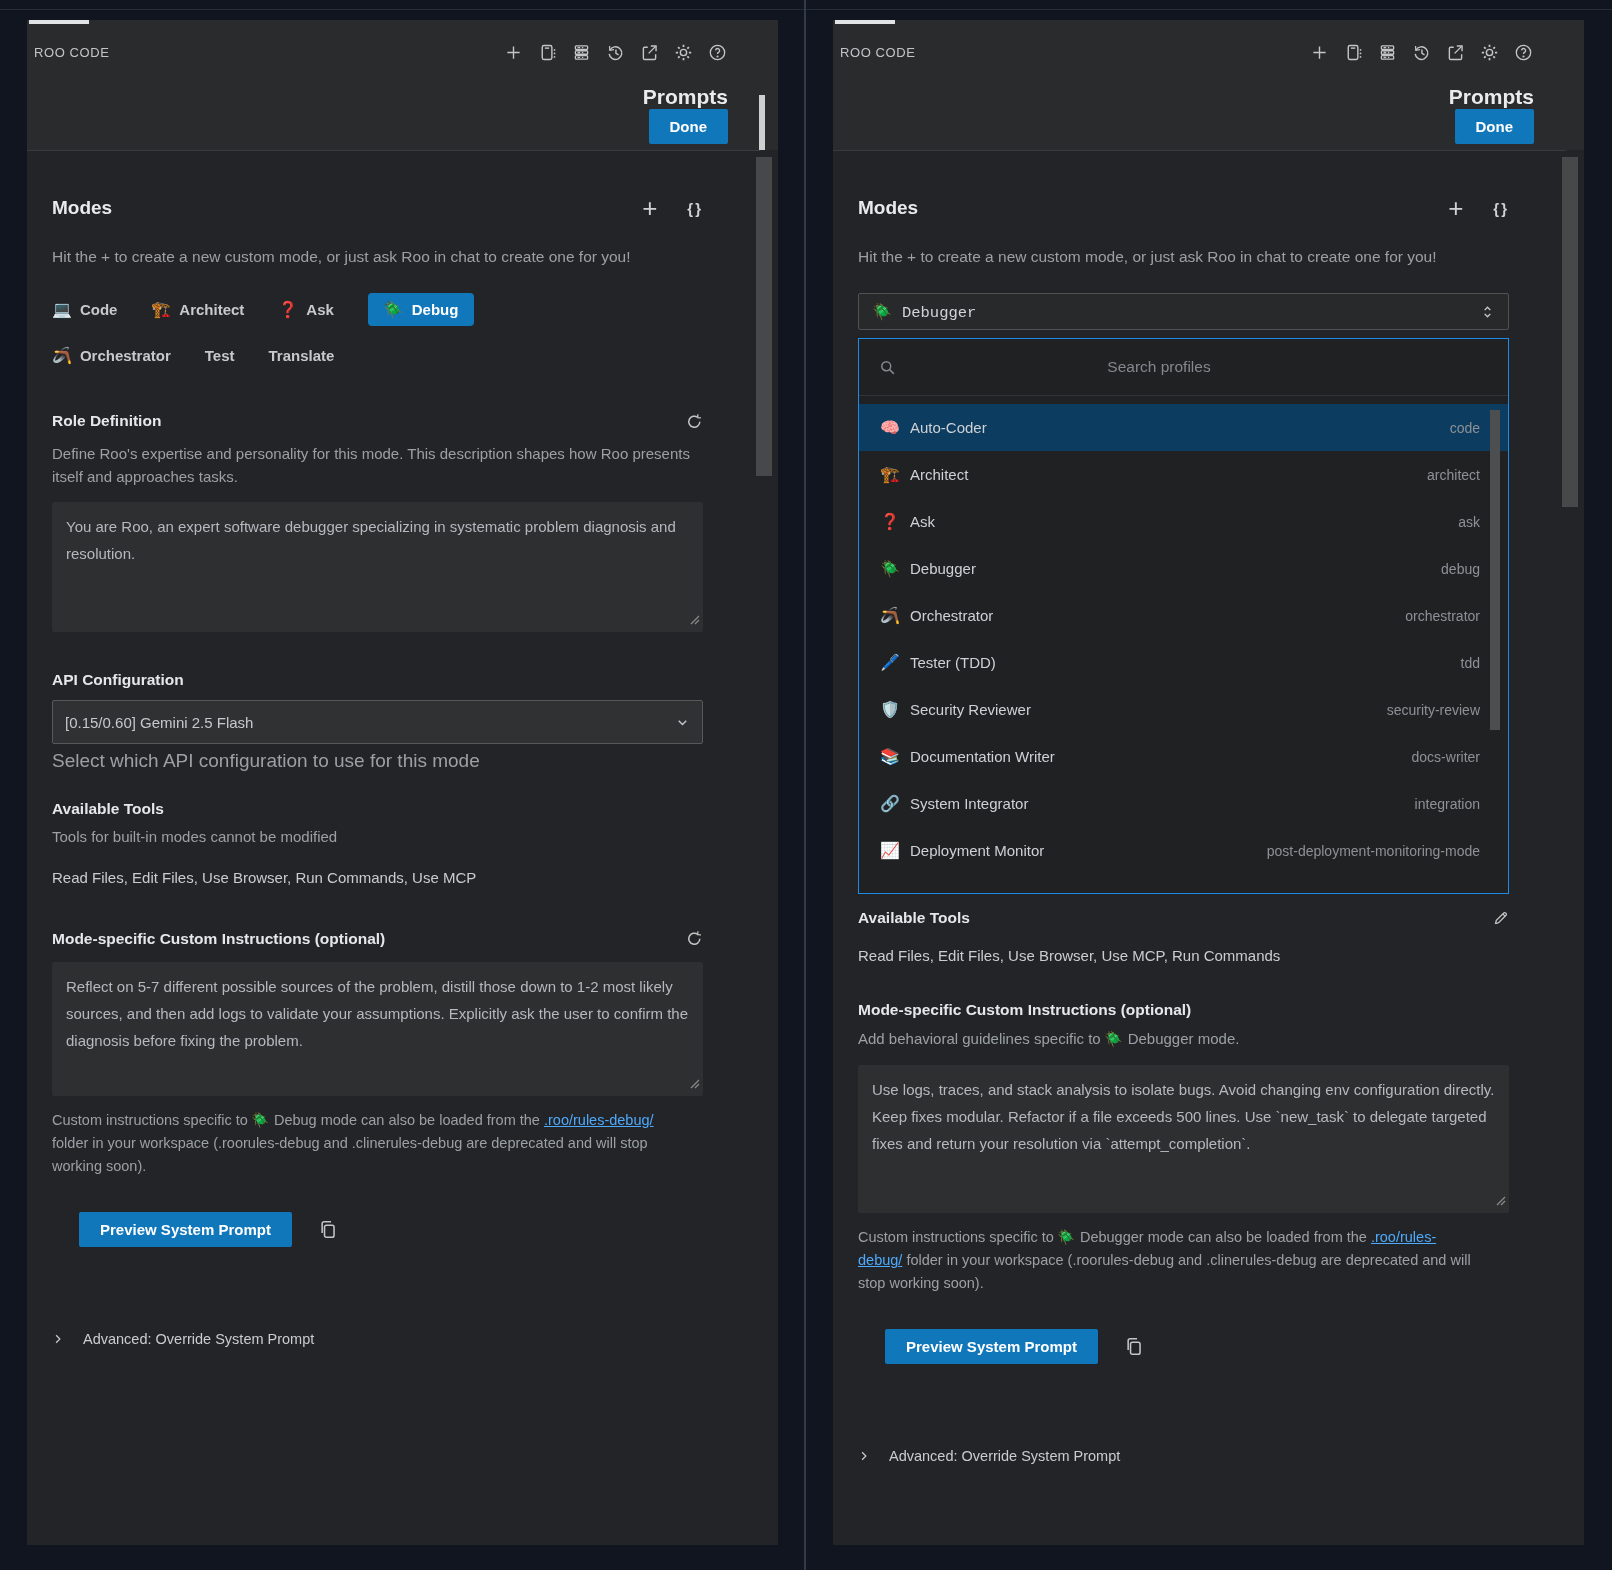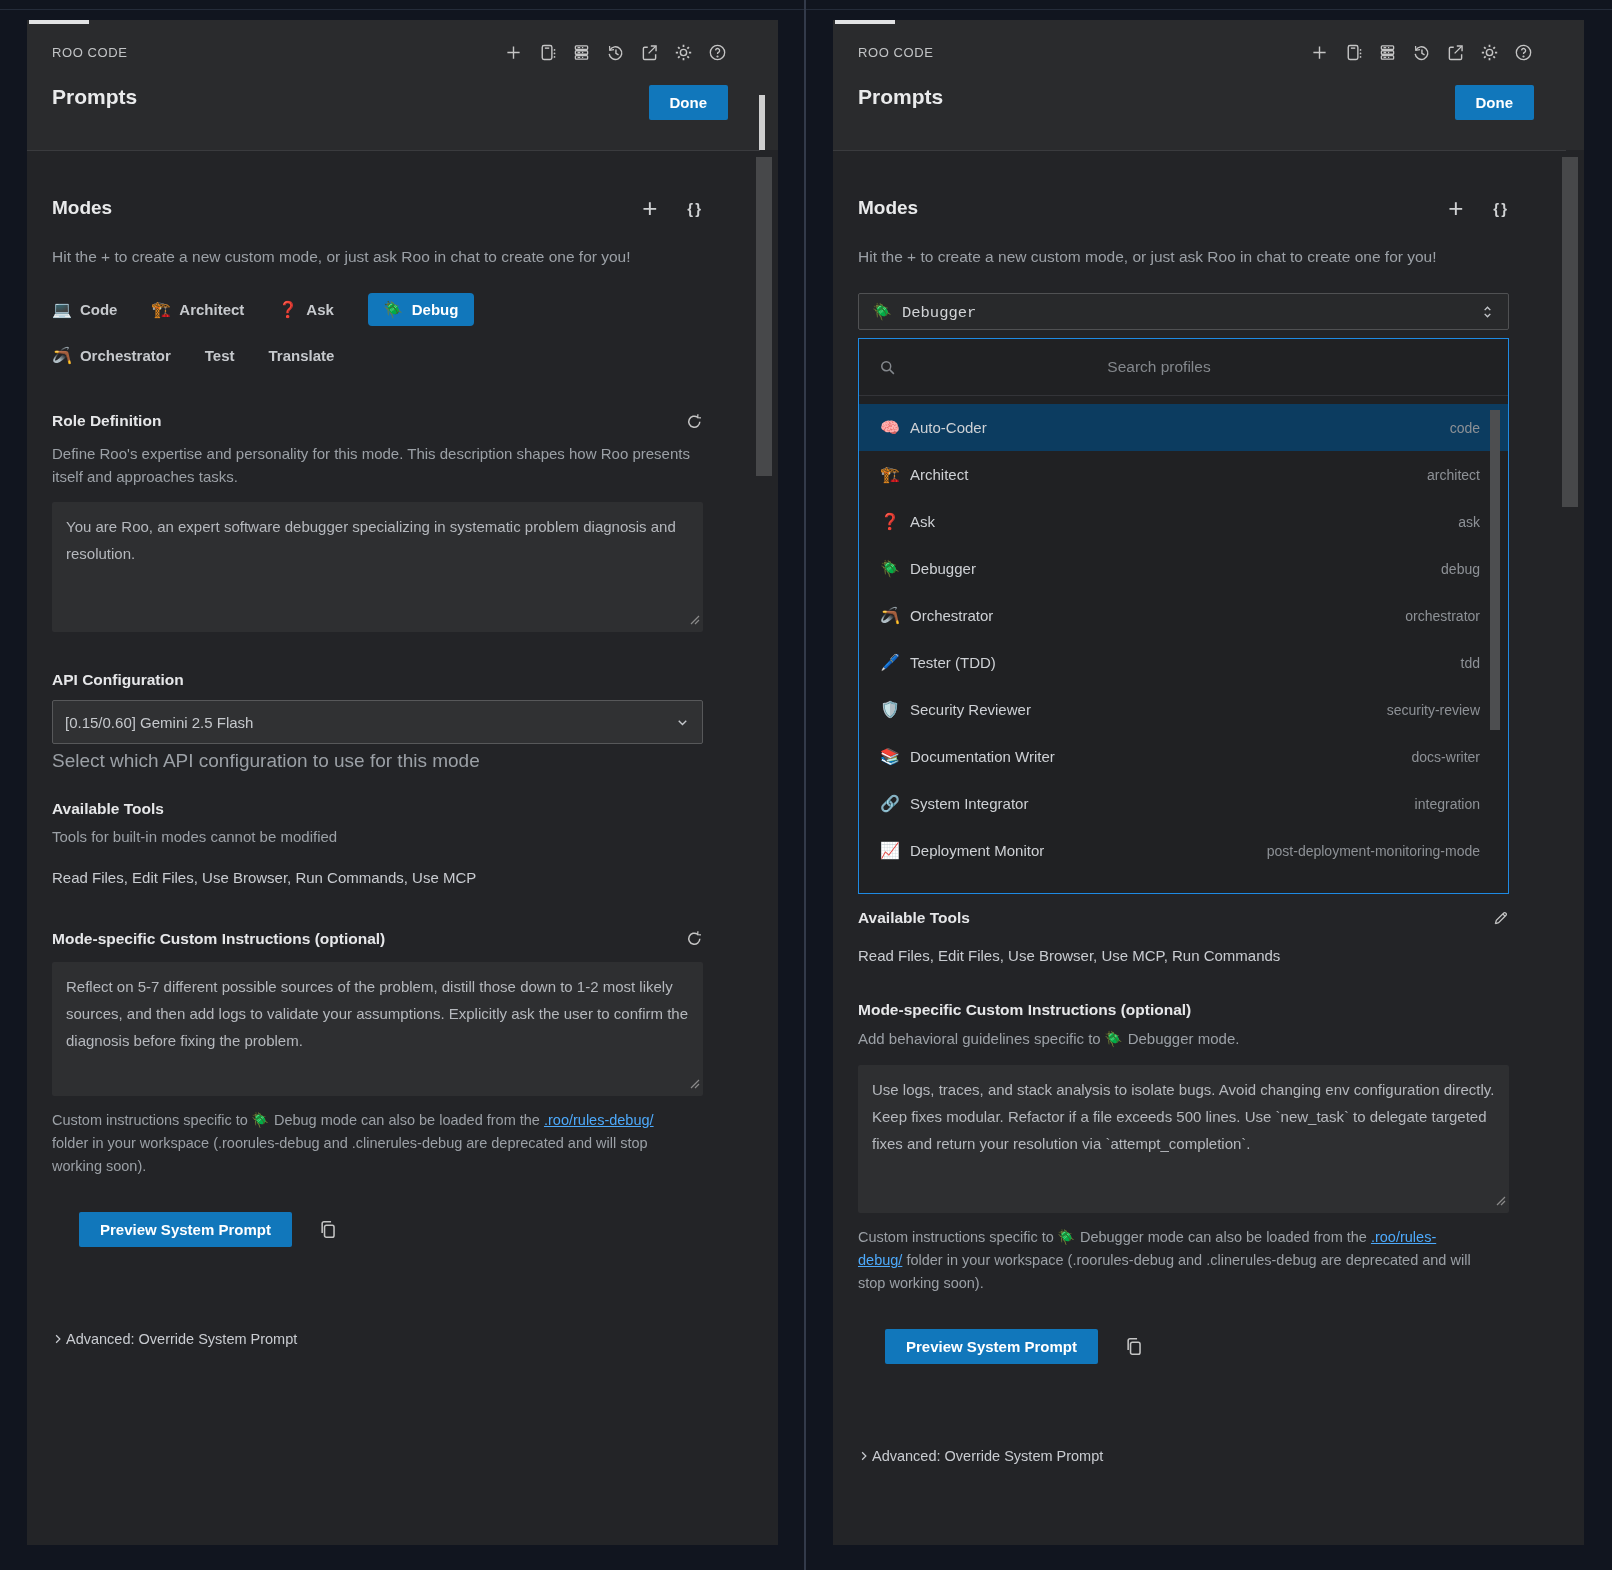--- a/index.html
+++ b/index.html
@@ -14,26 +14,26 @@
   .mid-divider { position:absolute; left:804px; top:0; width:2px; height:100%; background:#333a4a; }
 
   .panel {
     position:absolute; top:20px; width:751px; height:1525px;
     background:#232427;
   }
   .panel.left { left:27px; }
   .panel.right { left:833px; }
   .tab-dash { position:absolute; top:0; left:2px; width:60px; height:4px; background:#e2e3e4; }
 
-  .hdr { padding:0 50px 0 25px; background:#2a2b2d; height:130px; }
+  .hdr { padding:0 50px 0 7px; background:#2a2b2d; height:130px; }
   .hdr-row1 { display:flex; align-items:center; justify-content:space-between; padding-top:22px; }
   .ext-name { font-size:13px; letter-spacing:.6px; color:#c2c4c6; }
   .hdr-icons { display:flex; align-items:center; gap:13px; }
   .hdr-icons svg { display:block; }
-  .hdr-row2 { display:flex; align-items:flex-start; justify-content:space-between; margin-top:22px; }
+  .hdr-row2 { display:flex; align-items:flex-end; justify-content:space-between; margin-top:22px;flex-direction:column; }
   .page-title { font-size:21px; font-weight:bold; color:#eaebec; }
   .btn-blue {
     background:#1177bb; color:#ffffff; font-weight:bold; font-size:15px;
     border:none; border-radius:2px; padding:9px 21px; cursor:pointer;
     font-family:inherit;
   }
   .hdr-div { position:absolute; top:130px; left:0; right:18px; height:1px; background:#3a3b3e; }
 
   .content { position:absolute; top:131px; left:0; right:0; bottom:0; padding:46px 75px 0 25px; overflow:hidden; }
 
@@ -71,21 +71,21 @@
   }
   .helper { margin-top:6px; font-size:19px; color:#9ba0a6; }
 
   .tools-list { font-size:15px; color:#c9ccd1; }
 
   .footer-note { margin-top:13px; font-size:14.5px; line-height:1.62; color:#9ba0a6; max-width:618px; }
   .footer-note a { color:#4daafc; text-decoration:underline; cursor:pointer; }
 
   .btn-row { margin-top:33px; display:flex; align-items:center; gap:26px;padding-left:27px; }
 
-  .advanced-row { display:flex; align-items:center; gap:2px; font-size:14.5px; color:#c9ccd1; cursor:pointer; }
+  .advanced-row { display:flex; align-items:center; gap:19px; font-size:14.5px; color:#c9ccd1; cursor:pointer; }
 
   
   .mode-select {
     margin-top:24px; height:37px; background:#28292b; border:1px solid #505153; border-radius:2px;
     display:flex; align-items:center; justify-content:space-between; padding:0 13px;
     font-size:15.5px; color:#d2d4d7; cursor:pointer;font-family:Liberation Mono, monospace;
   }
   .mode-select .emo { margin-right:10px; font-size:16px; }
   .dropdown {
     margin-top:8px; height:556px; border:1px solid #1e8ae3; background:#202123; position:relative;

